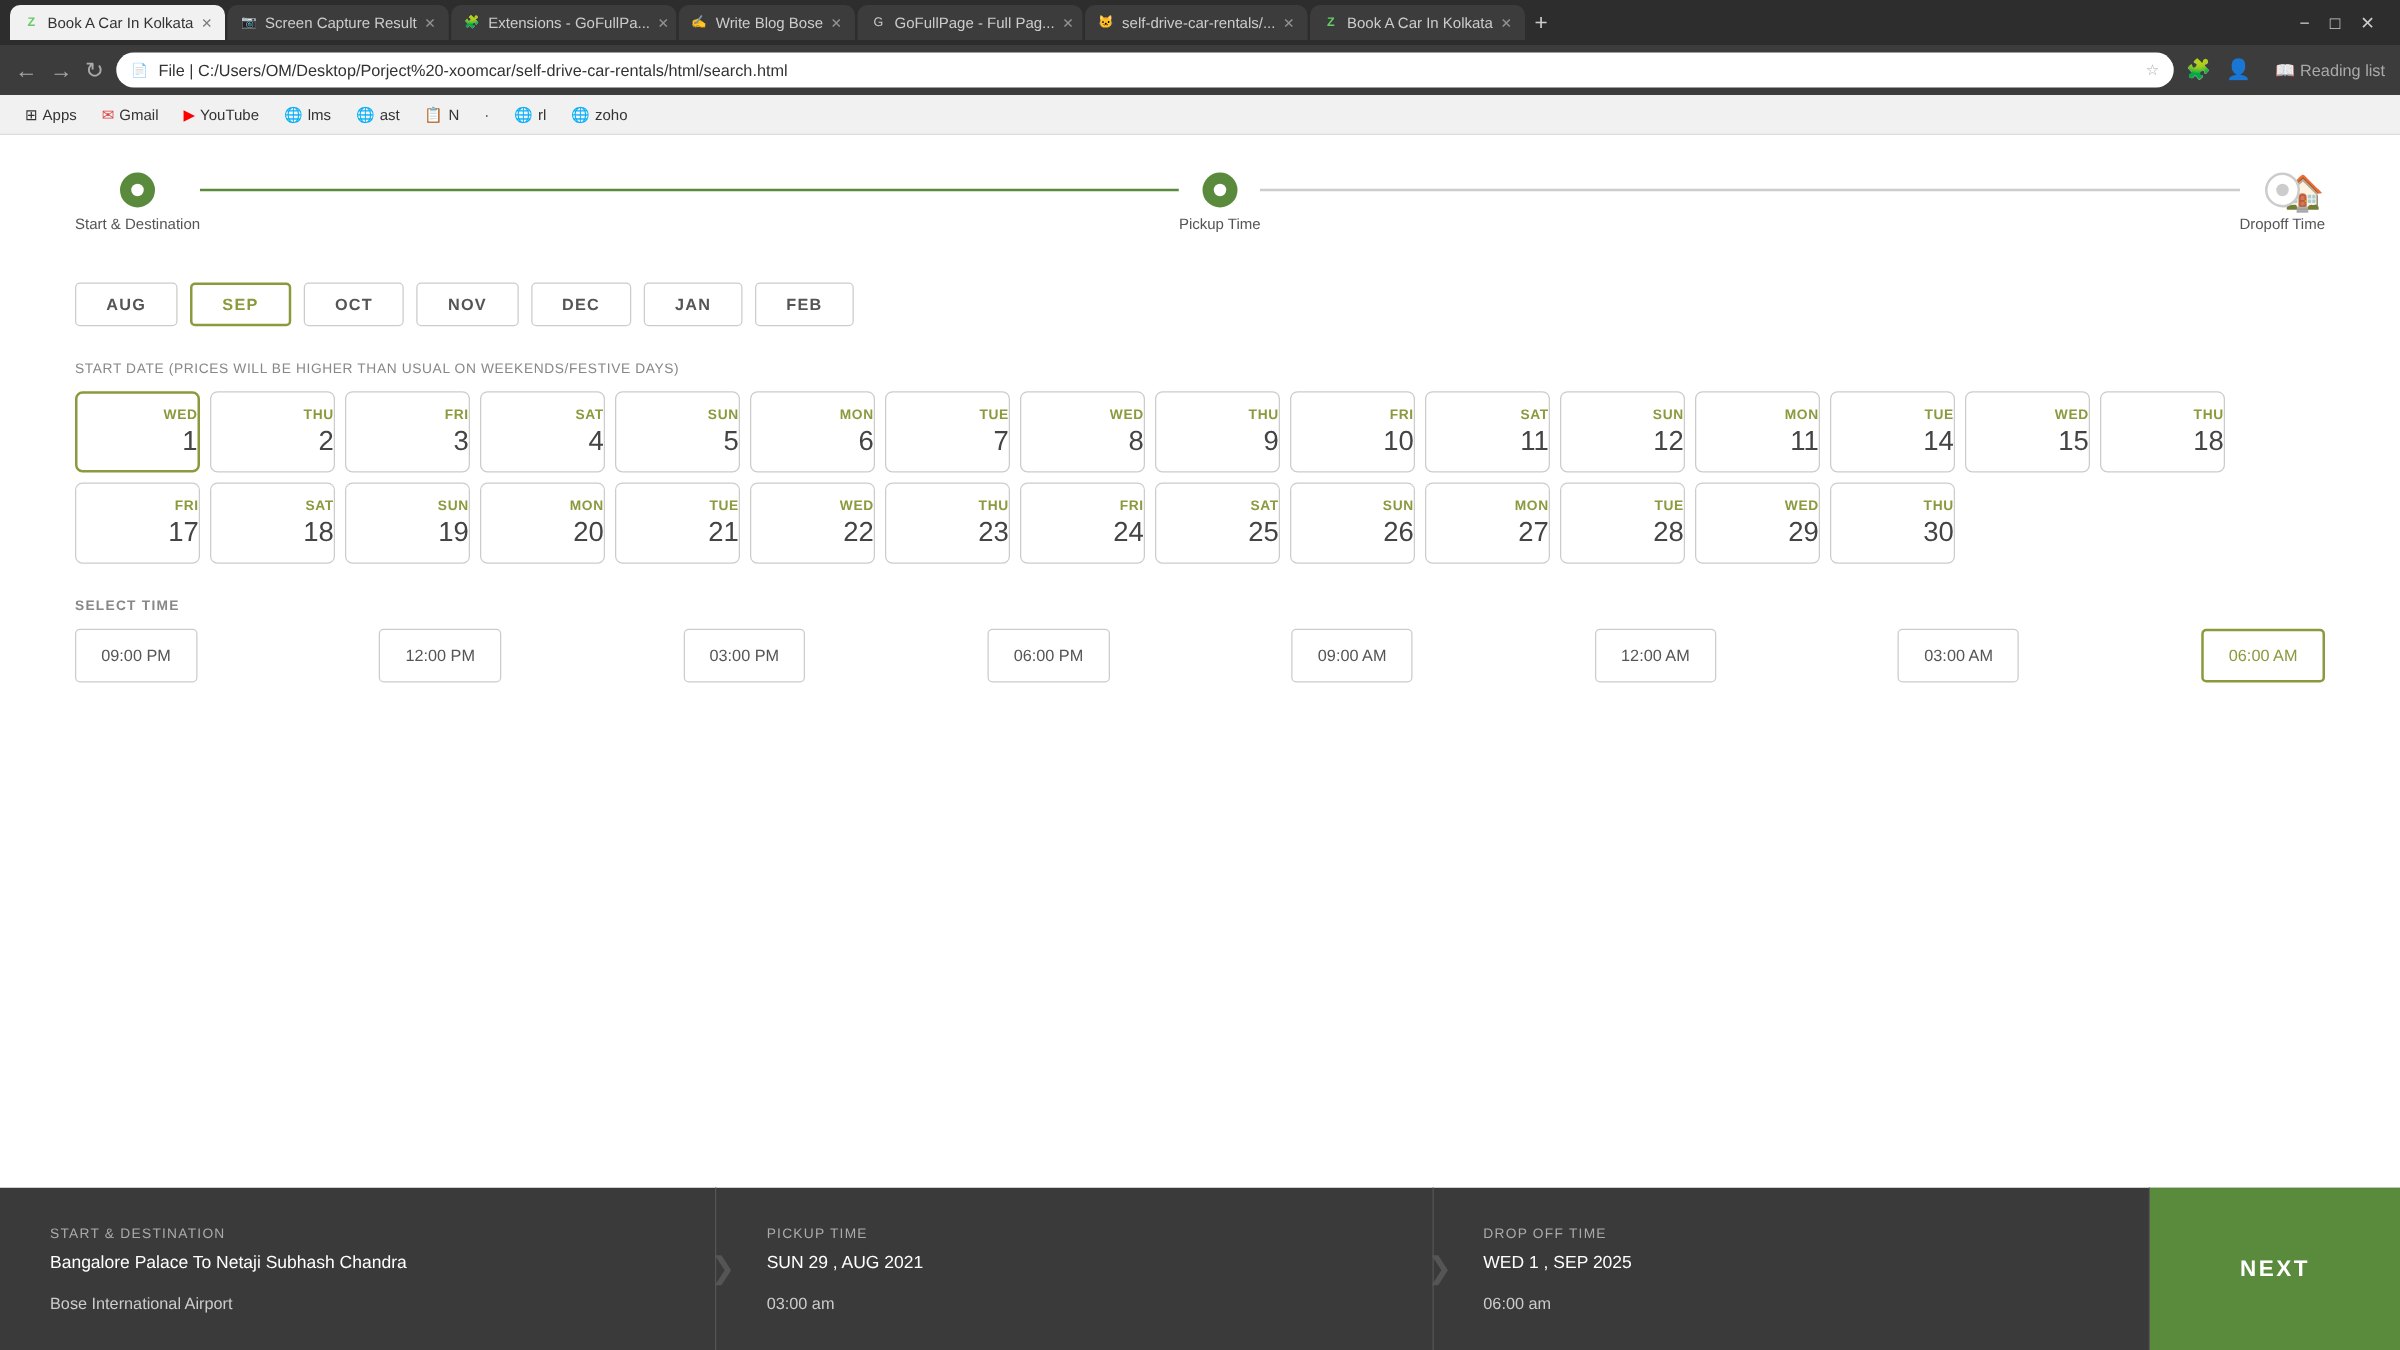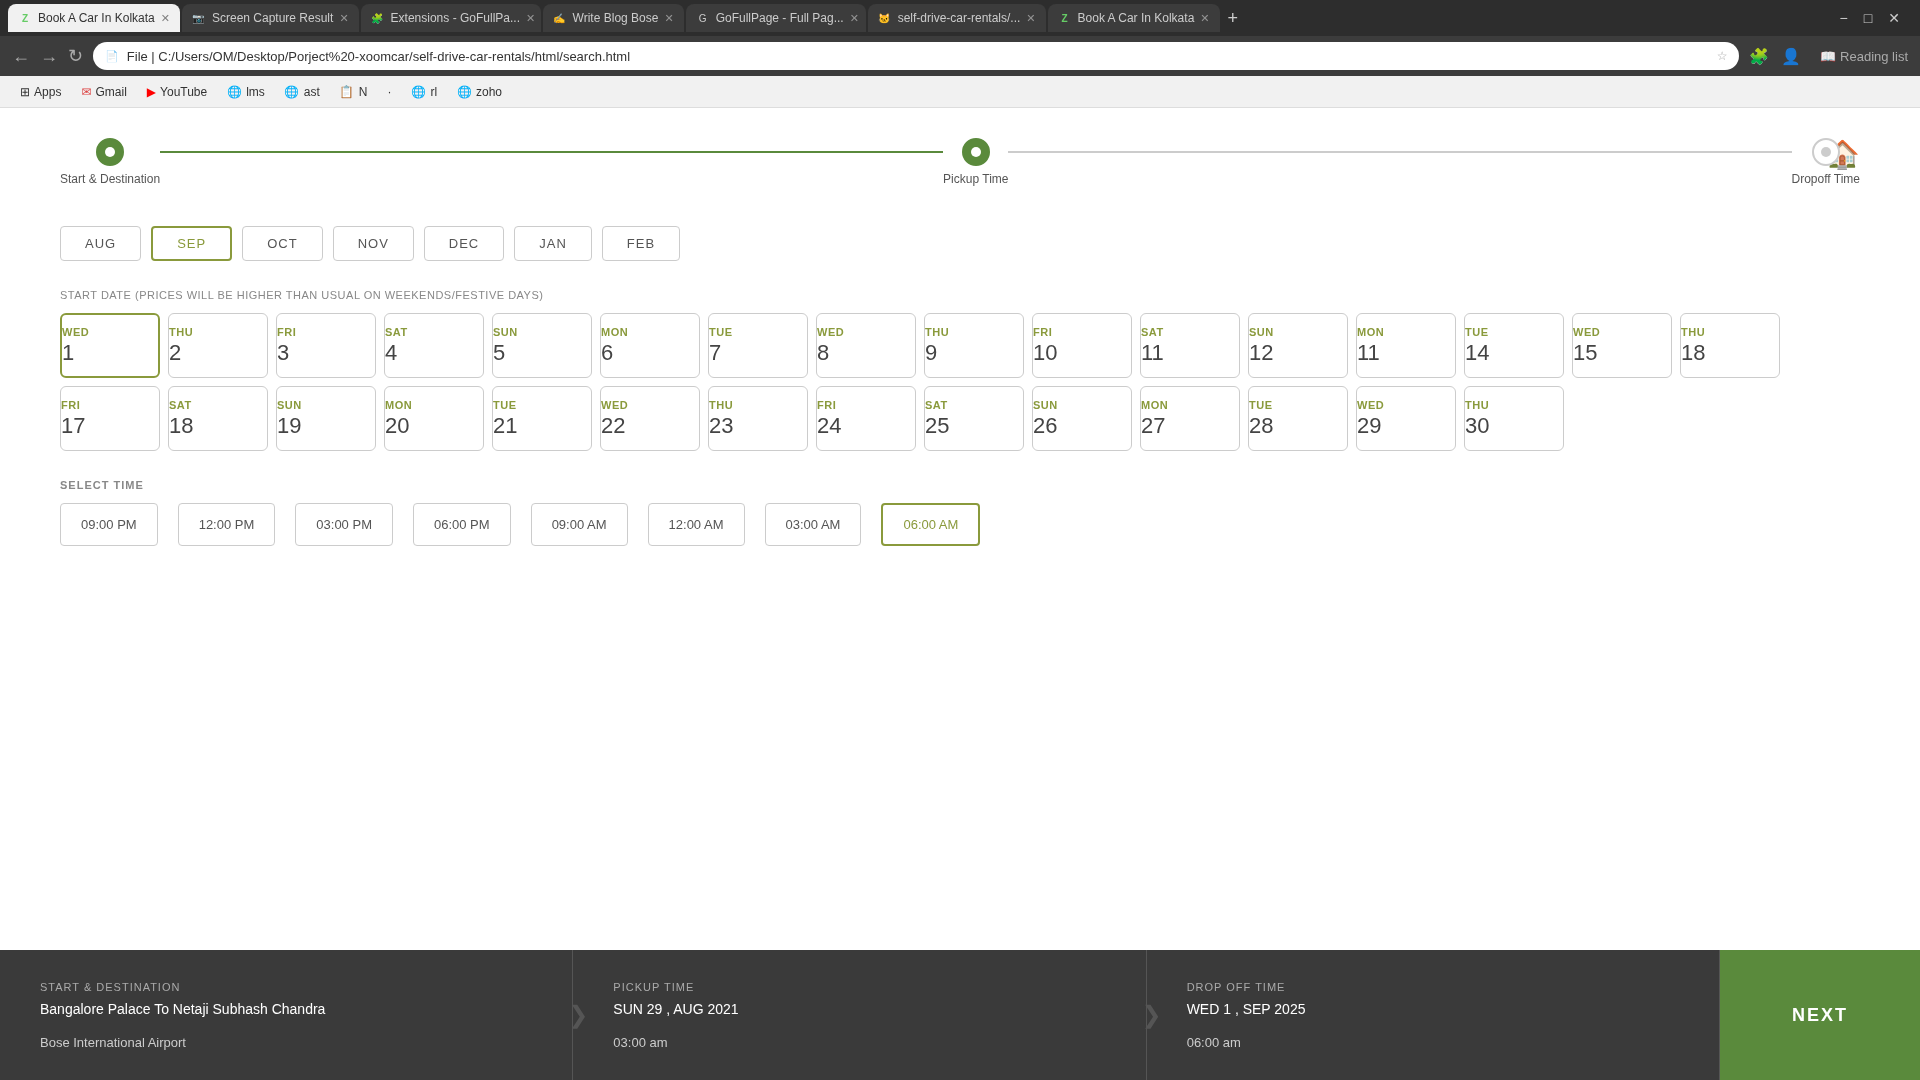--- a/index.html
+++ b/index.html
@@ -216,21 +216,21 @@
       gap: 10px;
       margin-bottom: 28px;
       flex-wrap: wrap;
     }
     .month-btn {
       padding: 8px 24px;
       border: 1px solid #ccc;
       border-radius: 4px;
       background: #fff;
       font-size: 13px;
-      font-weight: normal;
+      font-weight: bold;
       color: #555;
       cursor: pointer;
       letter-spacing: 1px;
     }
     .month-btn.selected {
       border: 2px solid #8a9a3c;
       color: #8a9a3c;
     }
 
     
@@ -248,21 +248,21 @@
       margin-bottom: 28px;
     }
     .day-btn {
       width: 100px;
       height: 65px;
       border: 1px solid #ccc;
       border-radius: 6px;
       background: #fff;
       display: flex;
       flex-direction: column;
-      align-items: flex-start;
+      align-items: flex-end;
       justify-content: center;
       cursor: pointer;
       gap: 2px;
     }
     .day-btn.selected {
       border: 2px solid #8a9a3c;
     }
     .day-name {
       font-size: 11px;
       color: #8a9a3c;
@@ -271,23 +271,24 @@
     }
     .day-num {
       font-size: 22px;
       color: #444;
       font-weight: 400;
     }
 
     
     .time-selector {
       display: flex;
-      gap: 20px;
+      gap: 7px;
       flex-wrap: wrap;
       margin-bottom: 30px;
+      justify-content: space-between;
     }
     .time-btn {
       padding: 12px 20px;
       border: 1px solid #ccc;
       border-radius: 4px;
       background: #fff;
       font-size: 13px;
       color: #555;
       cursor: pointer;
     }

